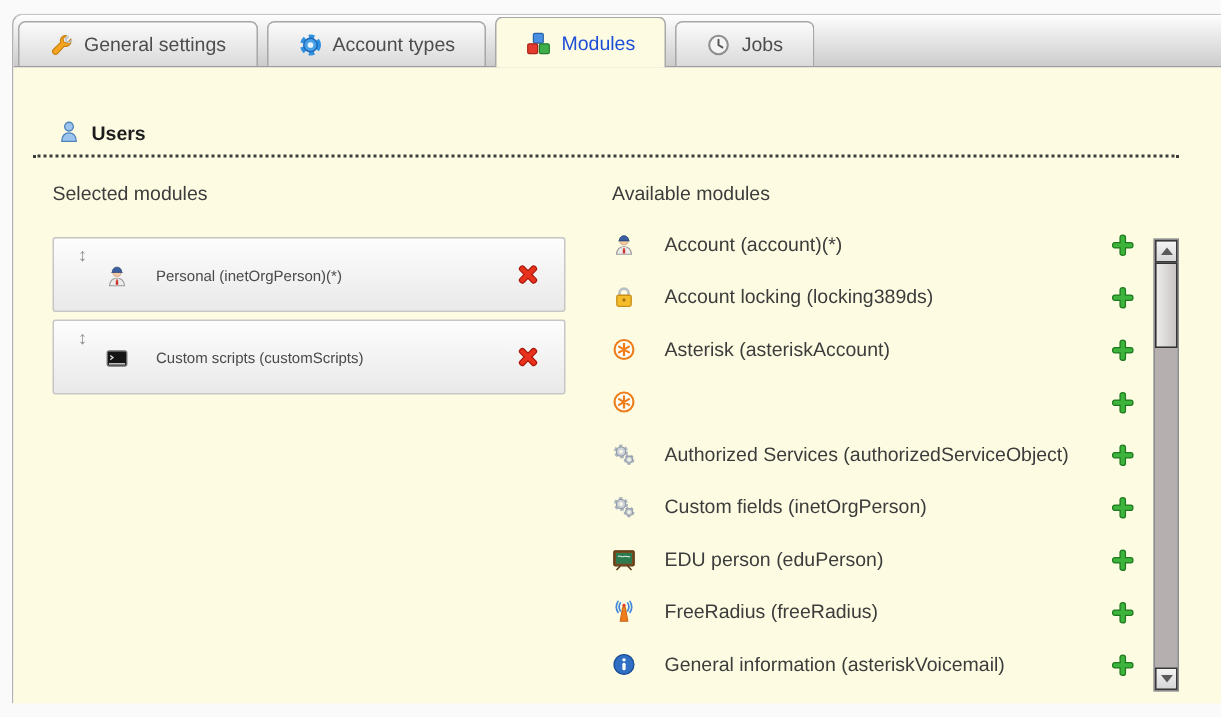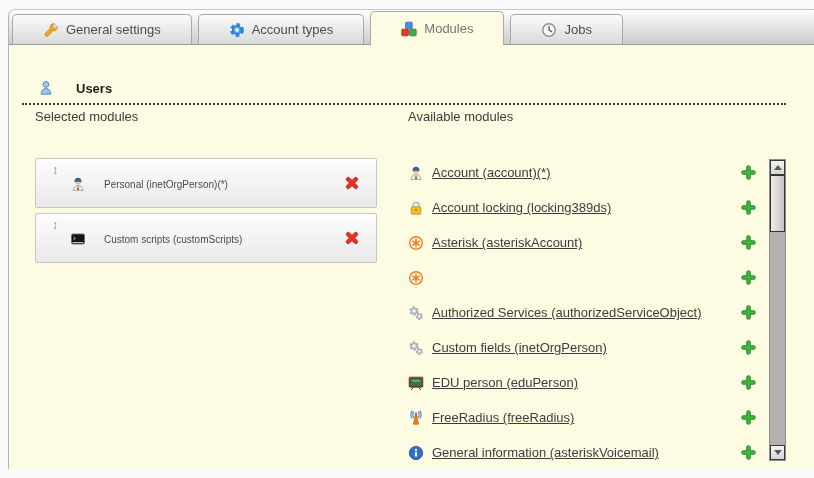--- a/index.html
+++ b/index.html
@@ -22,50 +22,50 @@
     background:linear-gradient(#fefefe,#cccccc);
     border-bottom:1px solid #9e9e9e;
     border-radius:7px 0 0 0;
     box-sizing:border-box;
     display:flex;align-items:flex-end;
     padding-left:3px;gap:6px;
     position:relative;z-index:1;
   }
   .tab{
     height:30px;display:flex;align-items:center;gap:7px;
-    padding:0 30px;
+    padding:0 20px;
     background:linear-gradient(#fbfbfb,#dadada);
     border:1px solid #a8a8a8;border-bottom:none;
     border-radius:5px 5px 0 0;
     font-size:13px;color:#4d4d4d;
     cursor:pointer;white-space:nowrap;
     box-sizing:border-box;position:relative;
   }
   .tab.active{
     background:#fdfce2;
-    height:34px;margin-bottom:-1px;z-index:3;color:#737373;
+    height:34px;margin-bottom:-1px;z-index:3;color:#1d4ed8;
   }
   .ticon{width:16px;height:16px;display:inline-block;flex:0 0 16px;}
   .ticon svg{display:block;}
   
   .content{
     position:absolute;left:0;top:35px;right:0;bottom:0;
     background:#fdfce2;
   }
   .section-header{
     position:absolute;left:29px;top:33px;height:20px;
-    display:flex;align-items:center;gap:22px;
+    display:flex;align-items:center;gap:7px;
     font-size:13px;font-weight:bold;color:#1d1d1d;
   }
   .dotted-rule{
     position:absolute;left:13px;right:28px;top:58px;height:0;
     border-bottom:2px dotted #3c3c3c;
   }
   .col-label{
-    position:absolute;top:64px;font-size:13px;color:#3c3c3c;
+    position:absolute;top:76px;font-size:13px;color:#3c3c3c;
   }
   #selected-label{left:26px;}
   #available-label{left:399px;}
   
   #selected-list{position:absolute;left:26px;top:113px;width:342px;}
   .sel-item{
     position:relative;height:50px;margin-bottom:5px;
     background:linear-gradient(#fdfdfd,#e9e9e9);
     border:1px solid #c6c6c6;border-radius:2px;
     box-sizing:border-box;
@@ -79,22 +79,22 @@
     position:absolute;left:68px;top:0;height:50px;
     display:flex;align-items:center;
     font-size:10px;color:#4a4a4a;
   }
   .del{
     position:absolute;right:15px;top:15px;width:18px;height:18px;cursor:pointer;
   }
   
   #available-list{position:absolute;left:399px;top:110px;width:349px;}
   .avail-row{
-    height:35px;display:flex;align-items:center;gap:8px;
-    font-size:13px;color:#3c3c3c;text-decoration:underline;
+    height:35px;display:flex;align-items:flex-start;gap:19px;
+    font-size:13px;color:#3c3c3c;
   }
   .avail-row .mi{width:16px;height:16px;flex:0 0 16px;}
   .add{margin-left:auto;width:17px;height:17px;cursor:pointer;flex:0 0 17px;}
   .mi svg,.del svg,.add svg{display:block;}
   
   .scrollbar{
     position:absolute;left:760px;top:114px;width:17px;height:302px;
     background:#b6afaf;border:1px solid #8d8d8d;box-sizing:border-box;
   }
   .sb-btn{

